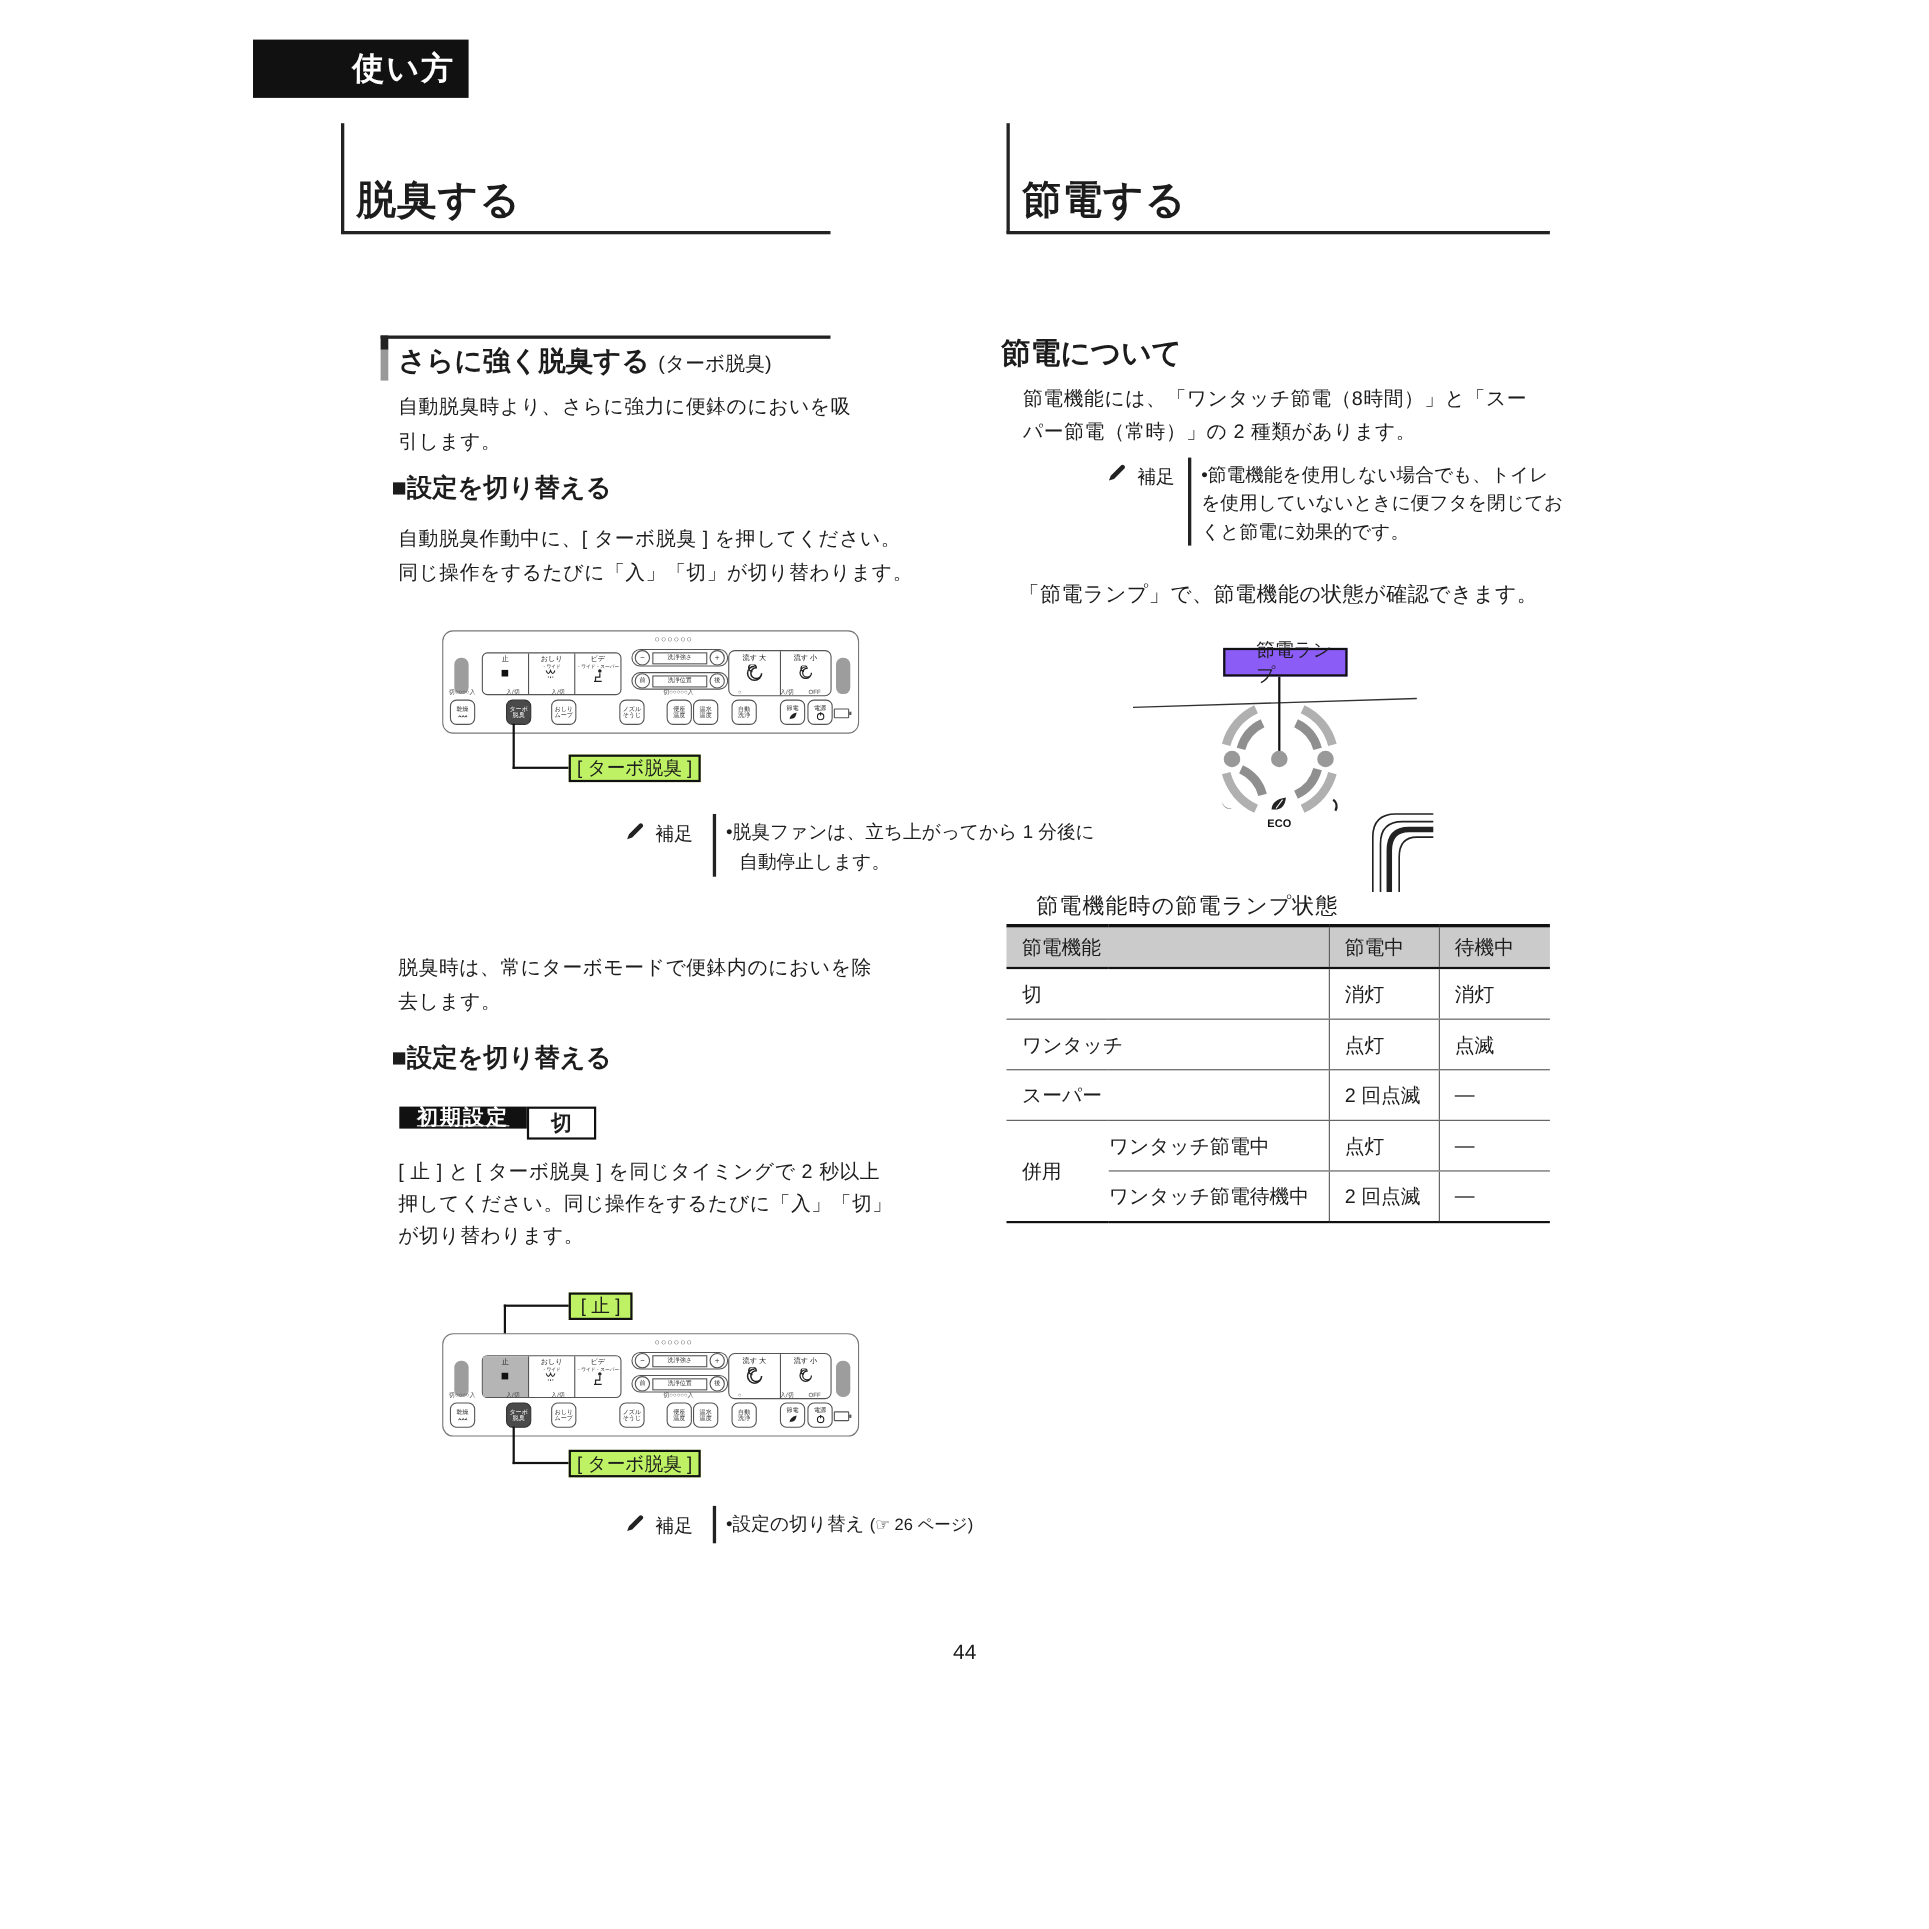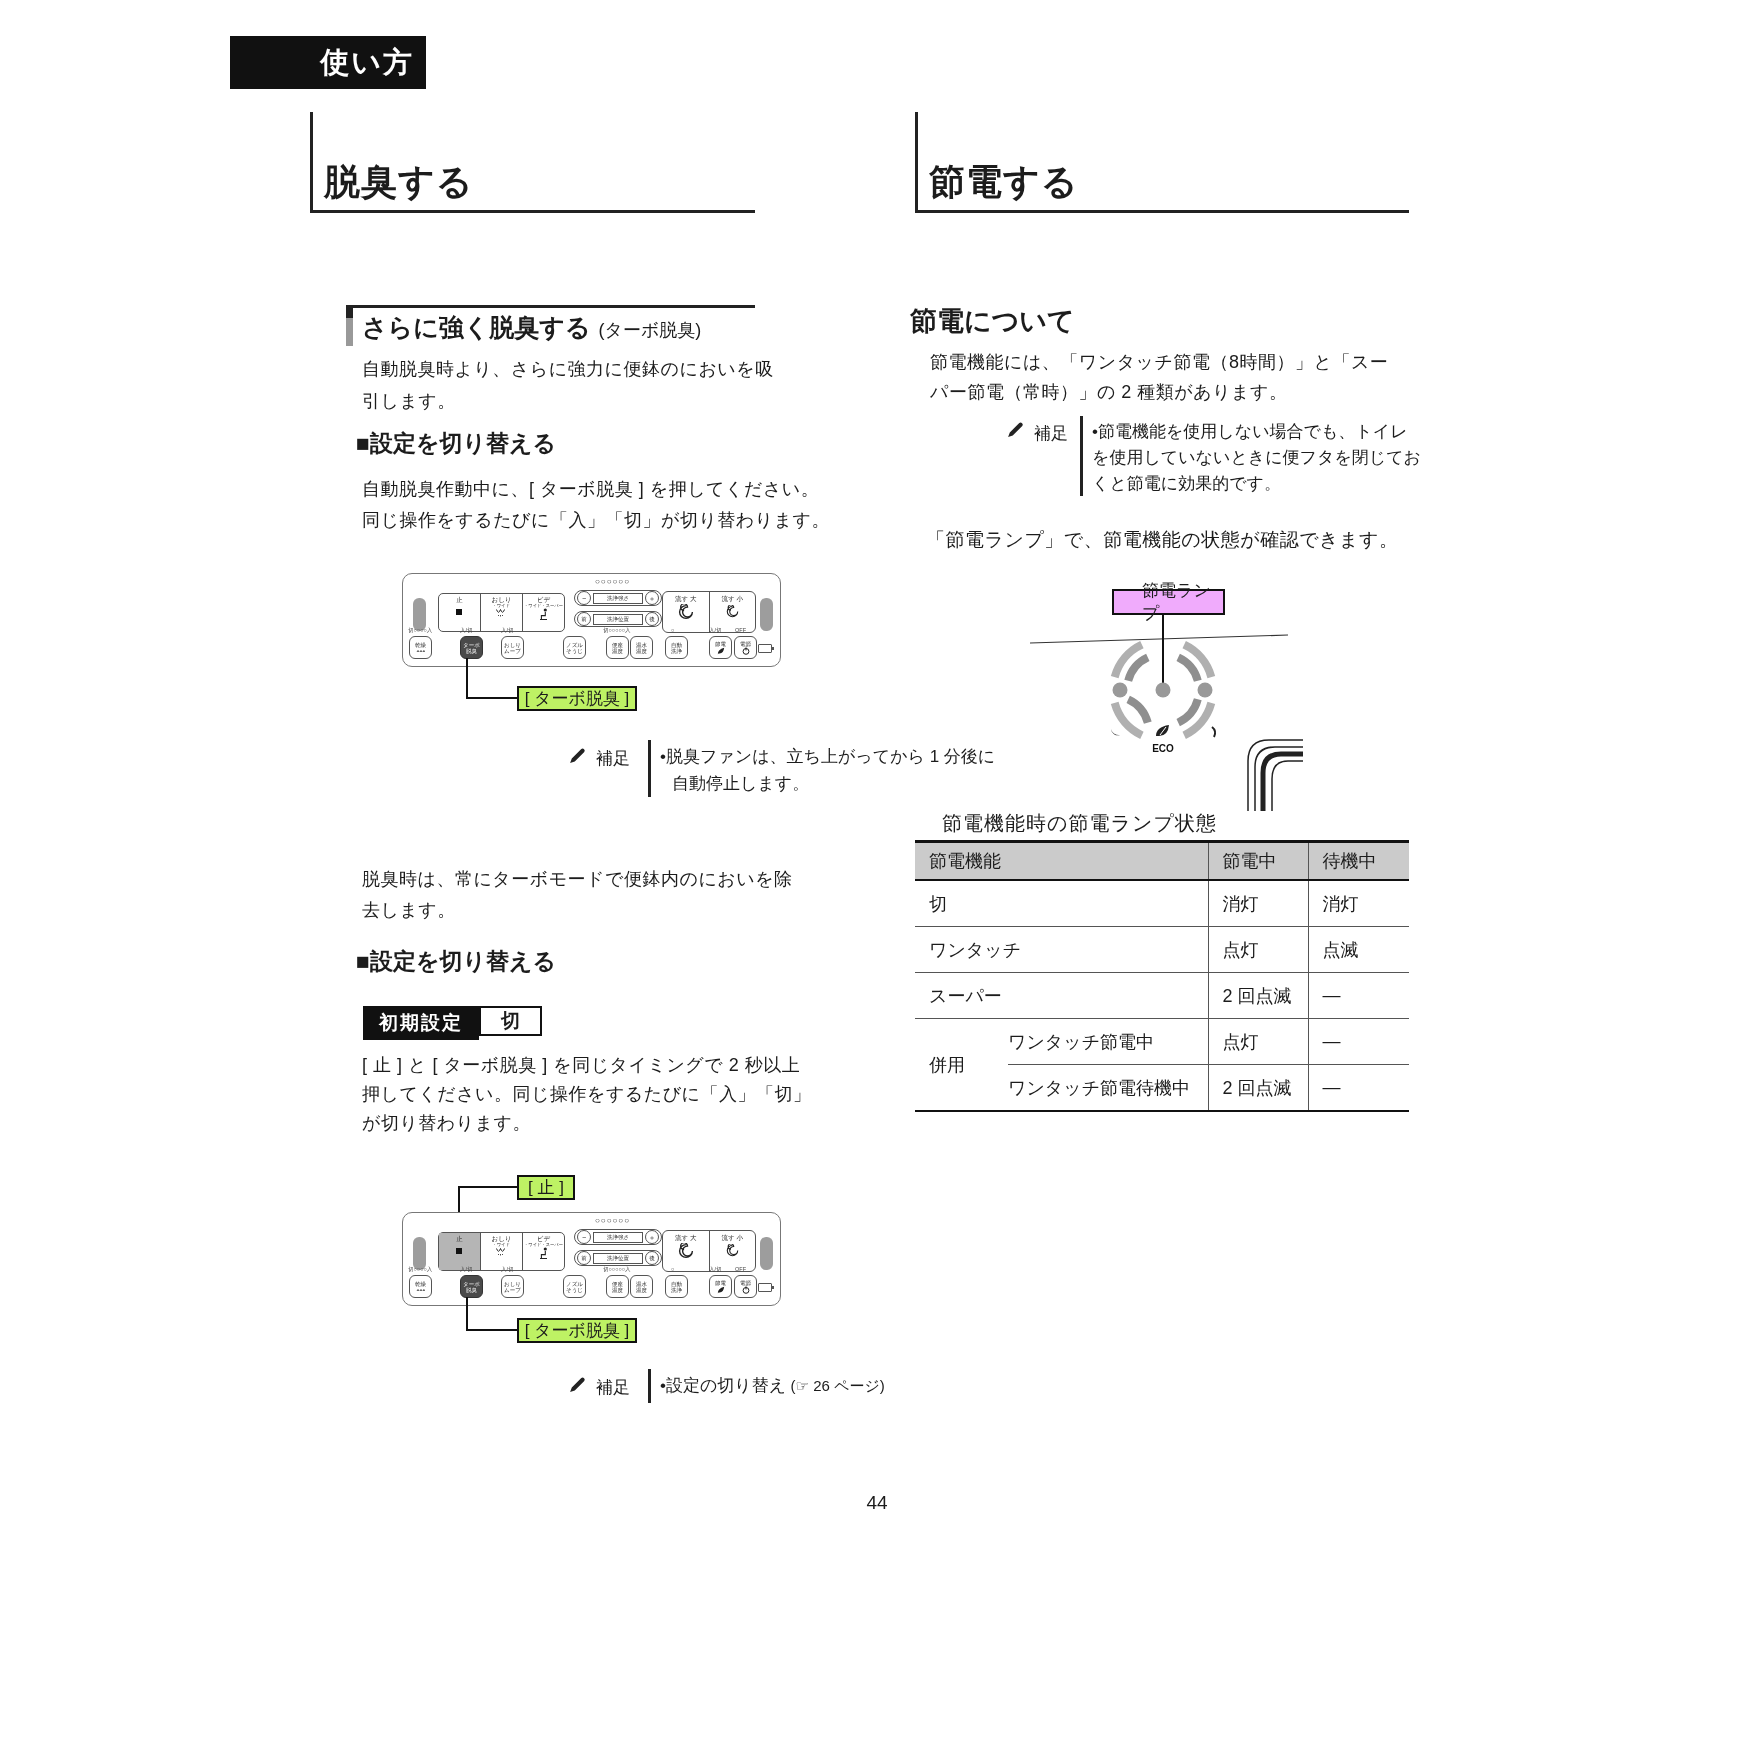--- a/index.html
+++ b/index.html
@@ -73,21 +73,21 @@
   table.eco th{background:#cbcbcb;border-top:3px solid #111;border-bottom:2px solid #111;
                height:36px;font-weight:400;text-align:left;padding:0 0 0 14px;}
   table.eco td{height:45px;border-bottom:1px solid #555;padding:0 0 0 14px;vertical-align:middle;}
   table.eco td.nopad{padding-left:0;}
   table.eco .vsep{border-left:1.2px solid #555;}
   table.eco tr.last td{border-bottom:2.5px solid #111;}
   table.eco td.heiyou{border-bottom:2.5px solid #111;}
   .tbl-title{font-size:20px;letter-spacing:1px;}
   
   .lampbox{border:2.5px solid #111;display:flex;align-items:center;justify-content:center;
-           font-size:17px;box-sizing:border-box;background:#f0abfc;padding-left:28px;}
+           font-size:17px;box-sizing:border-box;background:#8b5cf6;padding-left:28px;}
   .footer-num{width:1754px;text-align:center;font-size:19px;}
 </style>
 </head>
 <body>
 
 <div id="page">
 
   <div class="abs tag">使い方</div>
 
   <div class="abs colrule-v" style="left:310px;top:112px;height:100px;"></div>
@@ -224,21 +224,21 @@
   </svg>
   <div class="abs note-t" style="left:596px;top:747px;">補足</div>
   <div class="abs note-bar" style="left:648px;top:740px;height:57px;"></div>
   <div class="abs note-t" style="left:660px;top:745px;">•脱臭ファンは、立ち上がってから 1 分後に</div>
   <div class="abs note-t" style="left:672px;top:772px;">自動停止します。</div>
 
   <div class="abs body" style="left:362px;top:867px;">脱臭時は、常にターボモードで便鉢内のにおいを除</div>
   <div class="abs body" style="left:362px;top:898px;">去します。</div>
   <div class="abs sub" style="left:356px;top:946px;">■設定を切り替える</div>
 
-  <div class="abs badge-k" style="left:363px;top:1006px;width:116px;height:34px;">初期設定</div>
+  <div class="abs badge-k" style="left:363px;top:1006px;width:116px;height:20px;text-decoration:underline;">初期設定</div>
   <div class="abs badge-v" style="left:479px;top:1006px;width:63px;height:30px;">切</div>
 
   <div class="abs body" style="left:362px;top:1053px;">[ 止 ] と [ ターボ脱臭 ] を同じタイミングで 2 秒以上</div>
   <div class="abs body" style="left:362px;top:1082px;">押してください。同じ操作をするたびに「入」「切」</div>
   <div class="abs body" style="left:362px;top:1111px;">が切り替わります。</div>
 
   <div class="abs callout" style="left:517px;top:1175px;width:58px;height:25px;">[ 止 ]</div>
   <div class="abs cline" style="left:458px;top:1186px;width:59px;height:2px;"></div>
   <div class="abs cline" style="left:458px;top:1186px;width:2px;height:27px;"></div>
 

